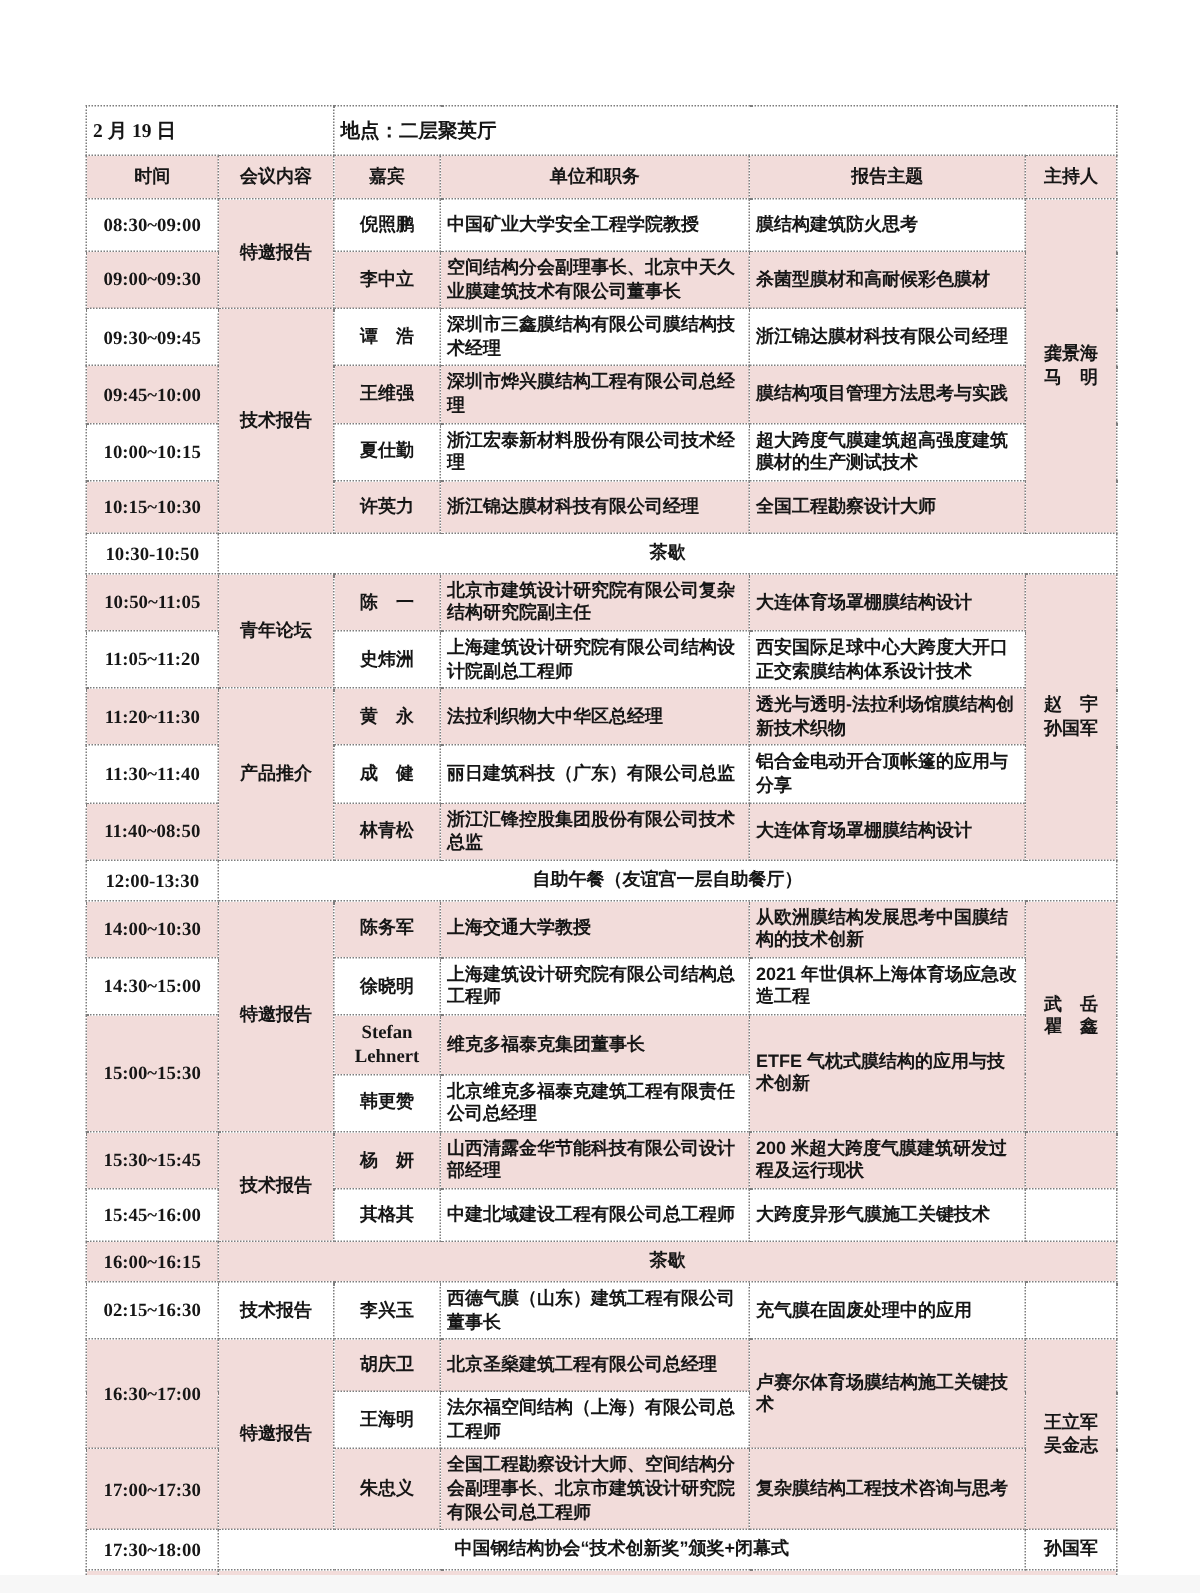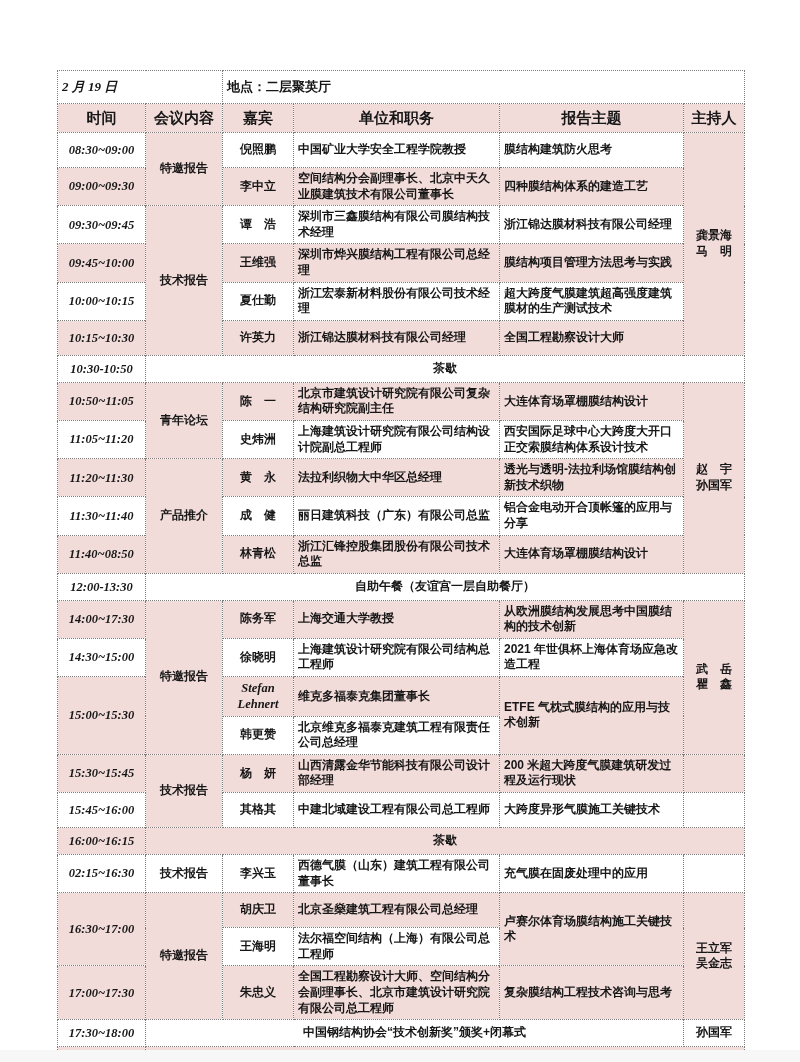--- a/index.html
+++ b/index.html
@@ -29,23 +29,23 @@
     vertical-align:middle;
     white-space:pre-line;
     height:28px;
     overflow:hidden;
   }
   td.p{background:var(--pink);}
   td.w{background:#ffffff;}
   td.al-c{text-align:center;}
   td.al-l{text-align:left;}
   td.al-r{}
-  td.serif{font-family:"Liberation Serif","DejaVu Serif",serif;font-size:12.5px;letter-spacing:0;font-style:italic;}
+  td.serif{font-family:"Liberation Serif","DejaVu Serif",serif;font-size:12.5px;letter-spacing:0;}
   tr.short td{height:20px;}
-  tr.head td{height:22px;font-size:15px;margin-left:41px;}
+  tr.head td{height:22px;font-size:12px;margin-left:41px;}
   tr.date td{height:26px;font-size:13px;}
 </style>
 </head>
 <body>
 
 <div class="page">
   <table class="sched">
     <colgroup>
       <col style="width:88px">
       <col style="width:77px">
@@ -73,21 +73,21 @@
           <td class="w al-c">倪照鹏</td>
           <td class="w al-l">中国矿业大学安全工程学院教授</td>
           <td class="w al-l">膜结构建筑防火思考</td>
           <td rowspan="6" class="p al-c">龚景海
 马　明</td>
         </tr>
         <tr class="normal">
           <td class="p al-c serif">09:00~09:30</td>
           <td class="p al-c">李中立</td>
           <td class="p al-l">空间结构分会副理事长、北京中天久业膜建筑技术有限公司董事长</td>
-          <td class="p al-l">四种膜结构体系的建造工艺</td>
+          <td class="p al-l">杀菌型膜材和高耐候彩色膜材</td>
         </tr>
         <tr class="normal">
           <td class="w al-c serif">09:30~09:45</td>
           <td rowspan="4" class="p al-c">技术报告</td>
           <td class="w al-c">谭　浩</td>
           <td class="w al-l">深圳市三鑫膜结构有限公司膜结构技术经理</td>
           <td class="w al-l">浙江锦达膜材科技有限公司经理</td>
         </tr>
         <tr class="normal">
           <td class="p al-c serif">09:45~10:00</td>
@@ -143,21 +143,21 @@
           <td class="p al-c serif">11:40~08:50</td>
           <td class="p al-c">林青松</td>
           <td class="p al-l">浙江汇锋控股集团股份有限公司技术总监</td>
           <td class="p al-l">大连体育场罩棚膜结构设计</td>
         </tr>
         <tr class="short">
           <td class="w al-c serif">12:00-13:30</td>
           <td colspan="5" class="w al-c">自助午餐（友谊宫一层自助餐厅）</td>
         </tr>
         <tr class="normal">
-          <td class="p al-c serif">14:00~17:30</td>
+          <td class="p al-c serif">14:00~10:30</td>
           <td rowspan="4" class="p al-c">特邀报告</td>
           <td class="p al-c">陈务军</td>
           <td class="p al-l">上海交通大学教授</td>
           <td class="p al-l">从欧洲膜结构发展思考中国膜结构的技术创新</td>
           <td rowspan="4" class="p al-c">武　岳
 瞿　鑫</td>
         </tr>
         <tr class="normal">
           <td class="w al-c serif">14:30~15:00</td>
           <td class="w al-c">徐晓明</td>

